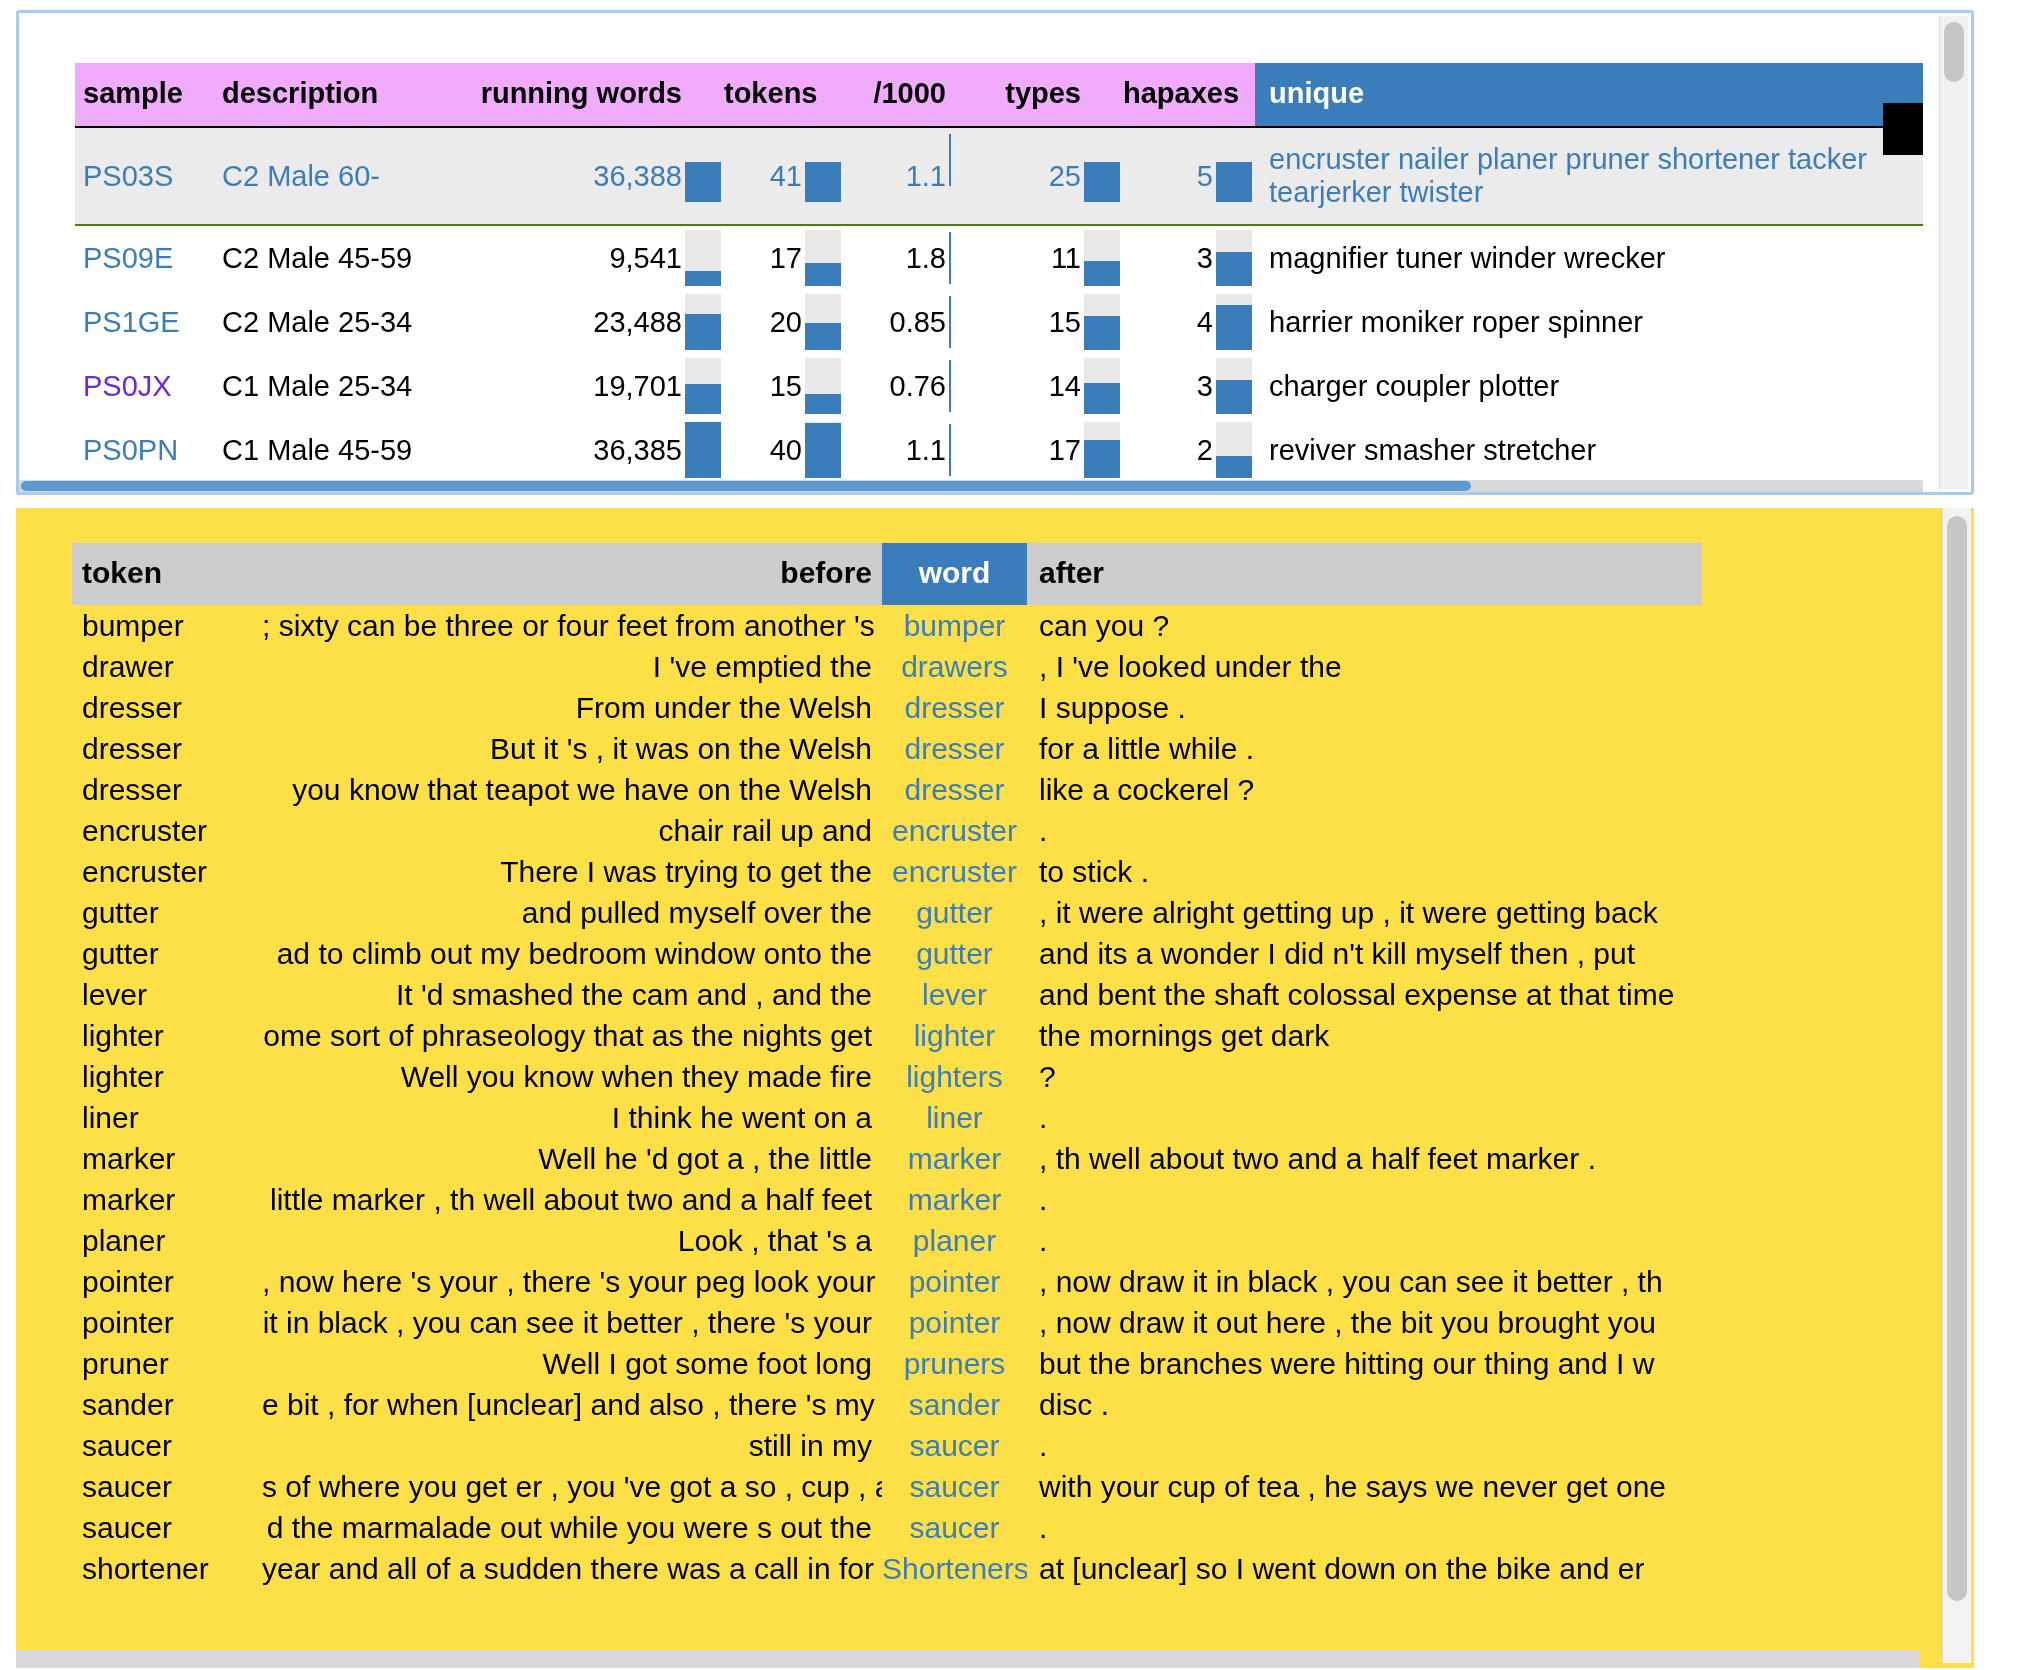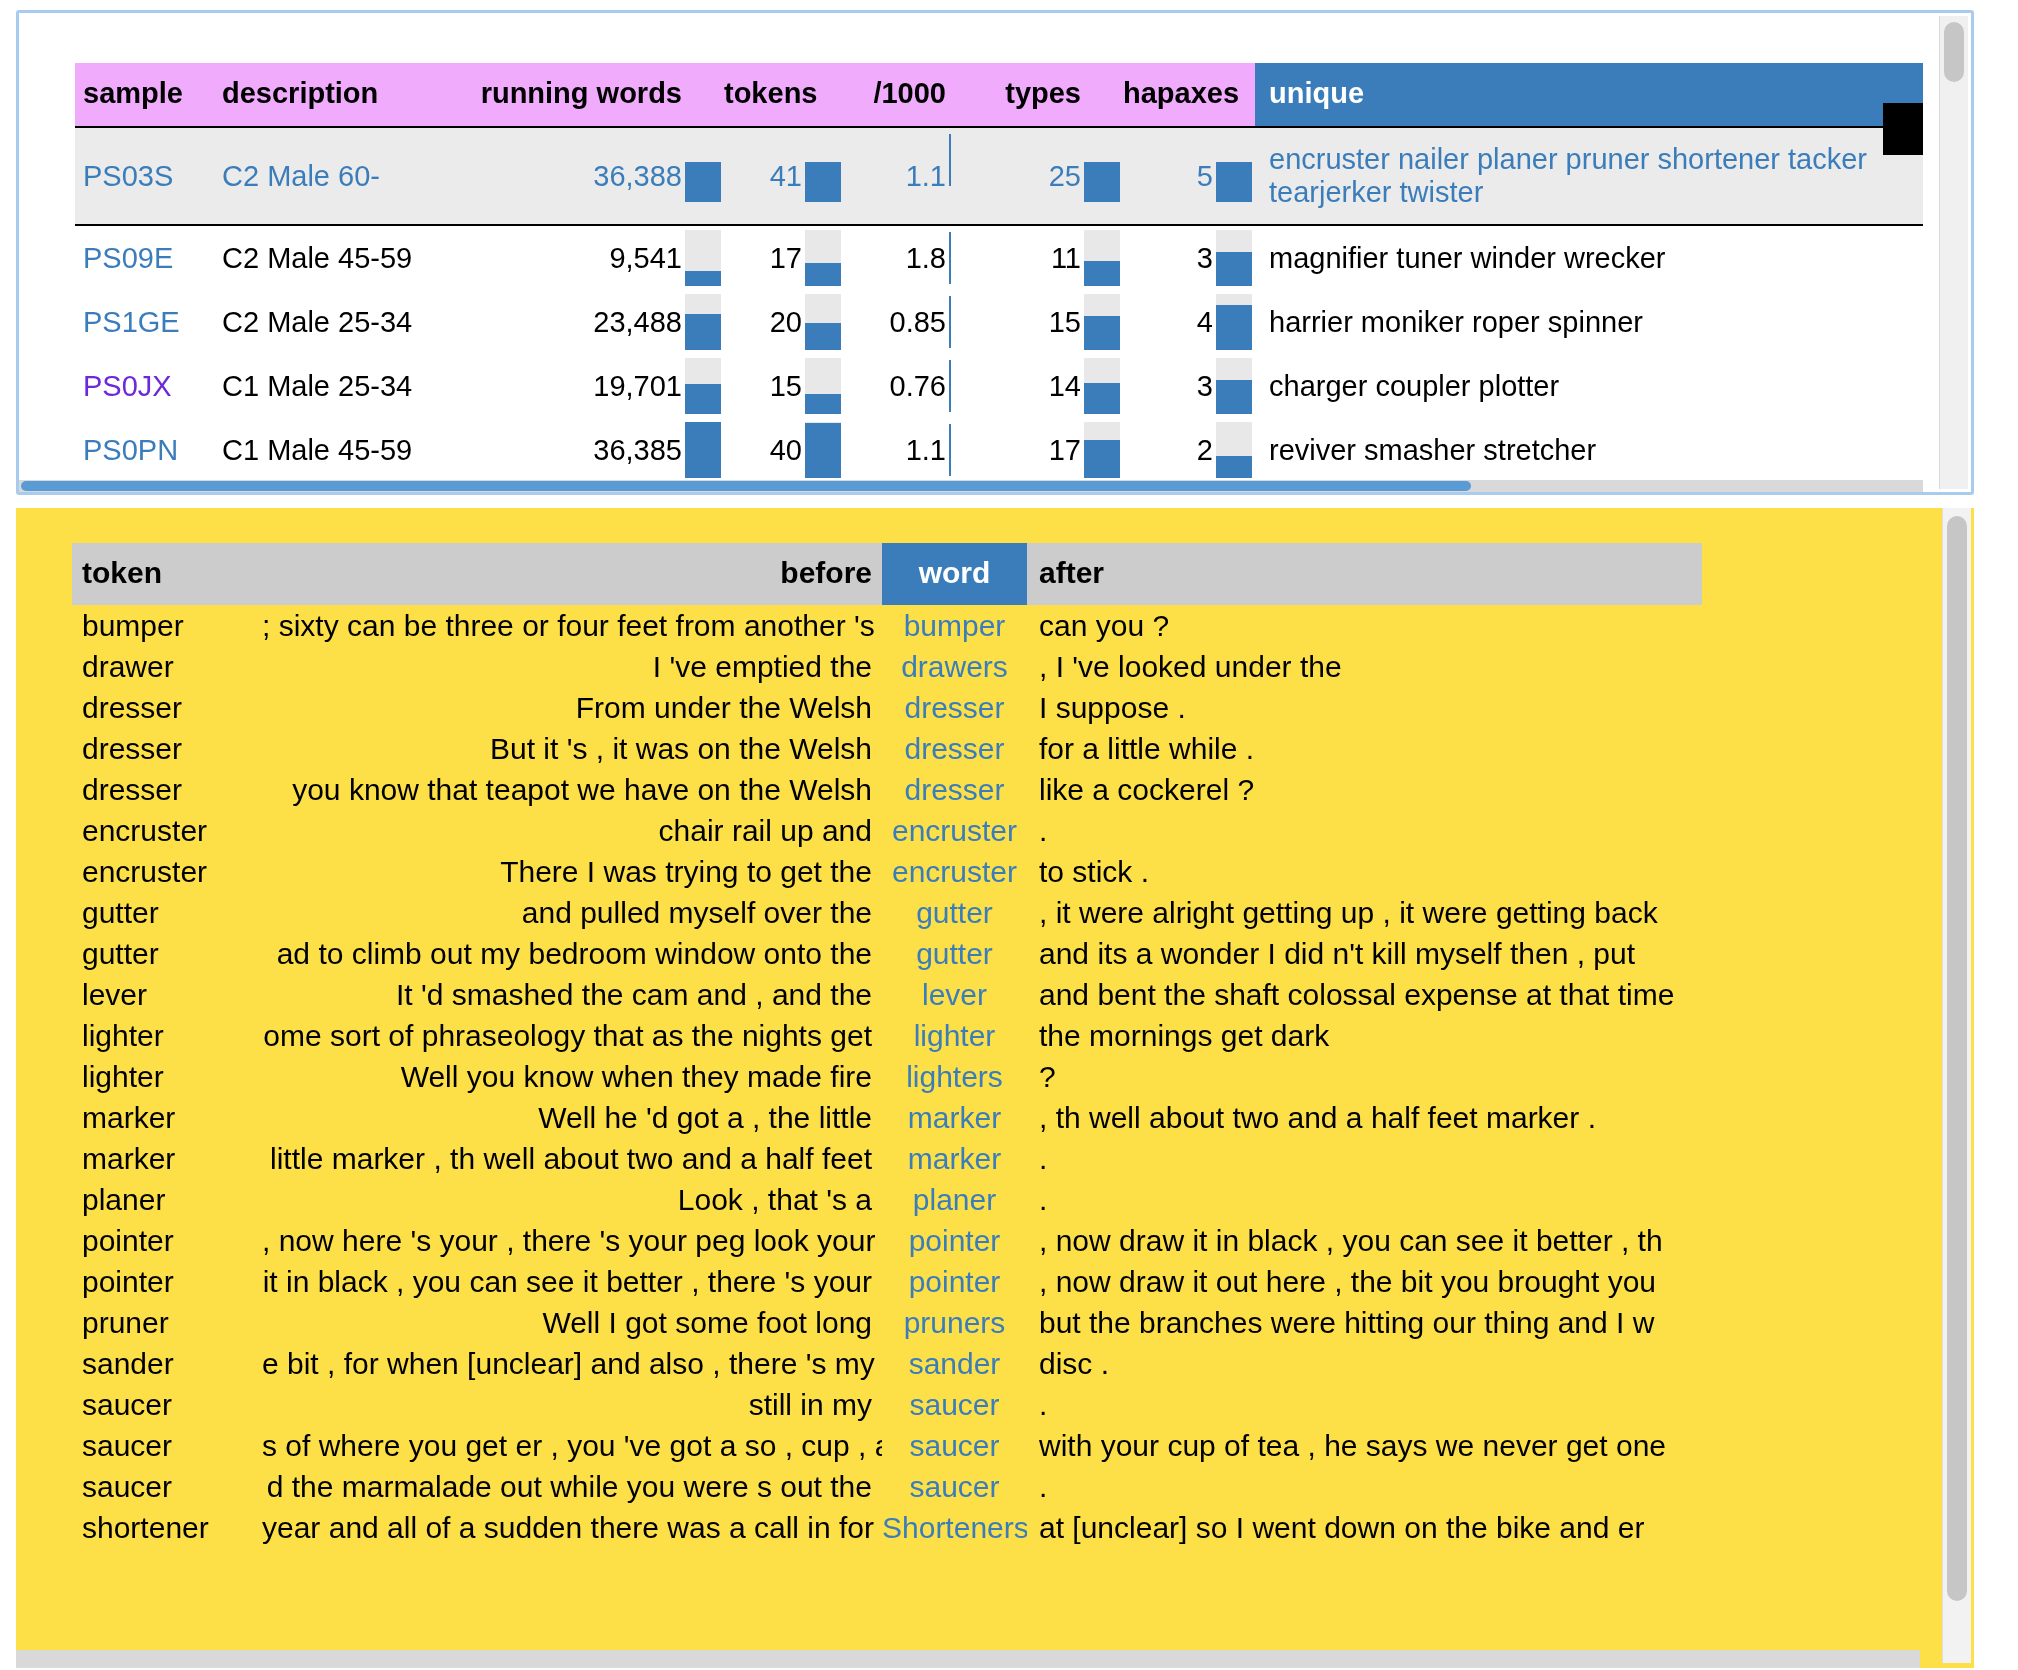--- a/index.html
+++ b/index.html
@@ -80,21 +80,21 @@
   .summary-table th.c-rw   { text-align: right; }
   .summary-table th.c-tok  { text-align: right; }
   .summary-table th.c-per  { text-align: right; }
   .summary-table th.c-types{ text-align: right; }
   .summary-table th.c-hap  { text-align: right; }
   .summary-table th.c-unique { text-align: left; padding-left: 14px; }
   .summary-table th.c-sample { padding-left: 8px; }
   .summary-table th.c-desc   { padding-left: 14px; }
 
   .row-sel td { background: #ebebeb; }
-  .summary-table tr.row-sel { border-top: 2px solid #000; border-bottom: 2px solid #000000; }
+  .summary-table tr.row-sel { border-top: 2px solid #000; border-bottom: 2px solid #4d7c0f; }
   .uniq-text   { color: #3b7dba; font-size: 29px; line-height: 1.08; white-space: normal; }
   .uniq-text.plain { color: #000000; }
 
   .bar-cell {
     position: relative;
     height: 64px;
     background: transparent;
   }
   .bar-track {
     position: absolute;
@@ -528,20 +528,26 @@
             <td class="k-word">lighter</td>
             <td class="k-after">the mornings get dark</td>
           </tr>
           <tr>
             <td class="k-token">lighter</td>
             <td class="k-before">Well you know when they made fire</td>
             <td class="k-word">lighters</td>
             <td class="k-after">?</td>
           </tr>
           <tr>
+            <td class="k-token">liner</td>
+            <td class="k-before">I think he went on a</td>
+            <td class="k-word">liner</td>
+            <td class="k-after">.</td>
+          </tr>
+          <tr>
             <td class="k-token">marker</td>
             <td class="k-before">Well he 'd got a , the little</td>
             <td class="k-word">marker</td>
             <td class="k-after">, th well about two and a half feet marker .</td>
           </tr>
           <tr>
             <td class="k-token">marker</td>
             <td class="k-before">little marker , th well about two and a half feet</td>
             <td class="k-word">marker</td>
             <td class="k-after">.</td>

